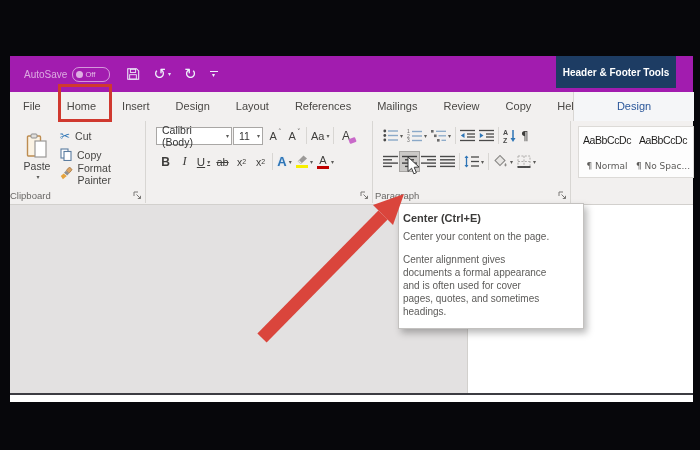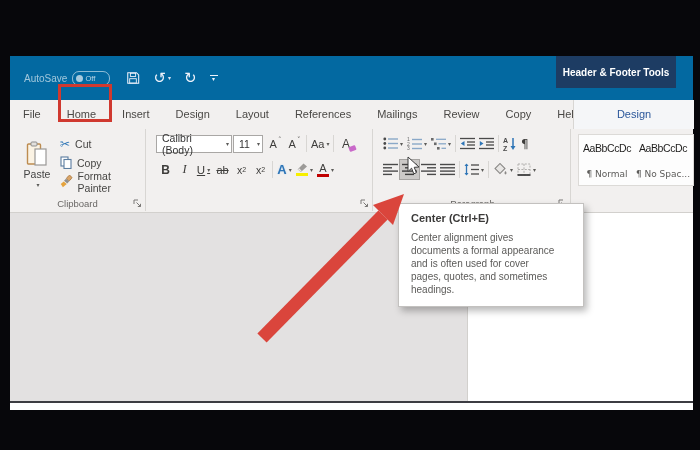--- a/index.html
+++ b/index.html
@@ -4,21 +4,21 @@
 <style>
   html,body{margin:0;padding:0}
   body{width:700px;height:450px;background:#07070b;position:relative;overflow:hidden;
        font-family:"Liberation Sans","DejaVu Sans",sans-serif;-webkit-font-smoothing:antialiased}
   .glyph{font-family:"DejaVu Sans",sans-serif}
 
   
   .window{position:absolute;left:10px;top:56px;width:683px;height:341px;background:#f2f0ef}
 
   
-  .titlebar{height:44px;background:#0369a1;position:relative;display:flex;align-items:center;color:#fff}
+  .titlebar{height:36px;background:#a21caf;position:relative;display:flex;align-items:center;color:#fff}
   .tb-dark{position:absolute;right:17px;top:0;width:120px;height:32px;background:#1d3c63;
            display:flex;align-items:center;justify-content:center;font-size:10px;font-weight:bold;color:#fff}
   .autosave{margin-left:14px;font-size:10px;color:rgba(255,255,255,.62);display:flex;align-items:center;gap:5px}
   .pill{width:30px;height:13px;border:1px solid rgba(255,255,255,.55);border-radius:7px;display:flex;align-items:center;gap:2px;padding:0 3px}
   .pill .knob{width:7px;height:7px;border-radius:50%;background:rgba(255,255,255,.65)}
   .pill .st{font-size:7.5px;color:rgba(255,255,255,.7)}
   .qat{display:flex;align-items:center;gap:13px;margin-left:16px}
   .qbtn{display:flex;align-items:center;color:#eef2fb;font-size:15px;line-height:1;cursor:default}
   .tinycaret{font-size:6px;margin-left:2px;color:#dfe6f5}
   .qat-more{display:flex;flex-direction:column;align-items:center;gap:1px}
@@ -28,21 +28,21 @@
   
   .tabrow{height:29px;position:relative;display:flex;align-items:center;background:#f2f0ef}
   .tab{padding:0 13px;font-size:11px;color:#4a4845;line-height:29px;white-space:nowrap}
   .ctx-tab{position:absolute;left:563px;top:0;width:120px;height:29px;line-height:29px;text-align:center;
            font-size:11px;color:#2b579a;border-left:1px solid #d8d6d3;background:#f5f6f8}
 
   
   .ribbon{height:83px;position:relative;background:#f2f0ef;border-bottom:1px solid #d2d0cd}
   .grp{position:absolute;top:0;height:82px;box-sizing:border-box}
   .grp-b{border-right:1px solid #d8d6d3}
-  .grp-label{position:absolute;bottom:2px;left:0;right:0;text-align:center;font-size:9.5px;color:#6a6866}
+  .grp-label{position:absolute;bottom:2px;left:0;right:0;font-size:9.5px;color:#6a6866}
   .launcher{position:absolute;bottom:3px;right:3px;width:9px;height:9px}
   .btn{display:inline-flex;align-items:center;justify-content:center;height:19px;min-width:15px;
        padding:0 2px;font-size:11px;color:#3e3d3b;white-space:nowrap}
   .drop::after{content:"▾";font-family:"DejaVu Sans",sans-serif;font-size:6px;color:#5c5b59;margin-left:2px}
   .vsep{width:1px;height:17px;background:#d8d6d3;margin:0 2px;align-self:center}
 
   
   .paste-btn{position:absolute;left:6px;top:4px;width:42px;height:62px;display:flex;flex-direction:column;
              align-items:center;justify-content:center;gap:1px;font-size:10.5px;color:#444}
   .clip-items{position:absolute;left:50px;top:5px;display:flex;flex-direction:column}
@@ -85,21 +85,21 @@
   .sname{font-size:9px;color:#5c5b59;white-space:nowrap}
 
   
   .docarea{height:190px;position:relative;box-sizing:border-box;border-bottom:2px solid #3c3c42;background:#fff}
   .doc-gray{position:absolute;left:0;top:0;width:457px;height:188px;background:#e3e1e1;border-right:1px solid #d2d0cd}
   .whitestrip{height:7px;background:#fff}
 
   
   .home-box{position:absolute;left:58px;top:84px;width:48px;height:32px;border:3px solid #d0392f;z-index:26}
   .tooltip{position:absolute;left:398px;top:203px;width:186px;box-sizing:border-box;background:#fff;
-           border:1px solid #c3c1bf;box-shadow:3px 4px 7px rgba(0,0,0,.28);padding:8px 12px 10px;z-index:28}
+           border:1px solid #c3c1bf;box-shadow:3px 4px 7px rgba(0,0,0,.28);padding:8px 4px 10px;z-index:28}
   .tt-title{font-size:11px;font-weight:bold;color:#3b3a39;margin-bottom:7px}
   .tt-sum{font-size:10px;color:#5c5b59;margin-bottom:11px}
   .tt-body{font-size:10px;color:#5c5b59;line-height:13px;width:150px}
   .overlay-svg{position:absolute;left:0;top:0;z-index:30;pointer-events:none}
   .cursor-svg{position:absolute;left:407px;top:156px;z-index:32;pointer-events:none}
 </style>
 </head>
 <body>
 
 <div class="window">
@@ -407,20 +407,21 @@
   <div class="docarea">
     <div class="doc-gray"></div>
   </div>
   <div class="whitestrip"></div>
 </div>
 
 <div class="home-box"></div>
 
 <div class="tooltip">
   <div class="tt-title">Center (Ctrl+E)</div>
+  <div class="tt-sum">Center your content on the page.</div>
   <div class="tt-body">Center alignment gives documents a formal appearance and is often used for cover pages, quotes, and sometimes headings.</div>
 </div>
 
 <svg class="overlay-svg" width="700" height="450" viewBox="0 0 700 450">
   <line x1="262" y1="338" x2="383" y2="215" stroke="#da453c" stroke-width="13"></line>
   <polygon points="404,194 393,225 373,205" fill="#da453c"></polygon>
 </svg>
 
 <svg class="cursor-svg" width="13" height="19" viewBox="0 0 13 19">
   <path d="M1 1 L1 15.5 L4.6 12.2 L6.8 17.8 L9.4 16.7 L7.2 11.3 L12 11 Z" fill="#ffffff" stroke="#3c3c3c" stroke-width="1"></path>

